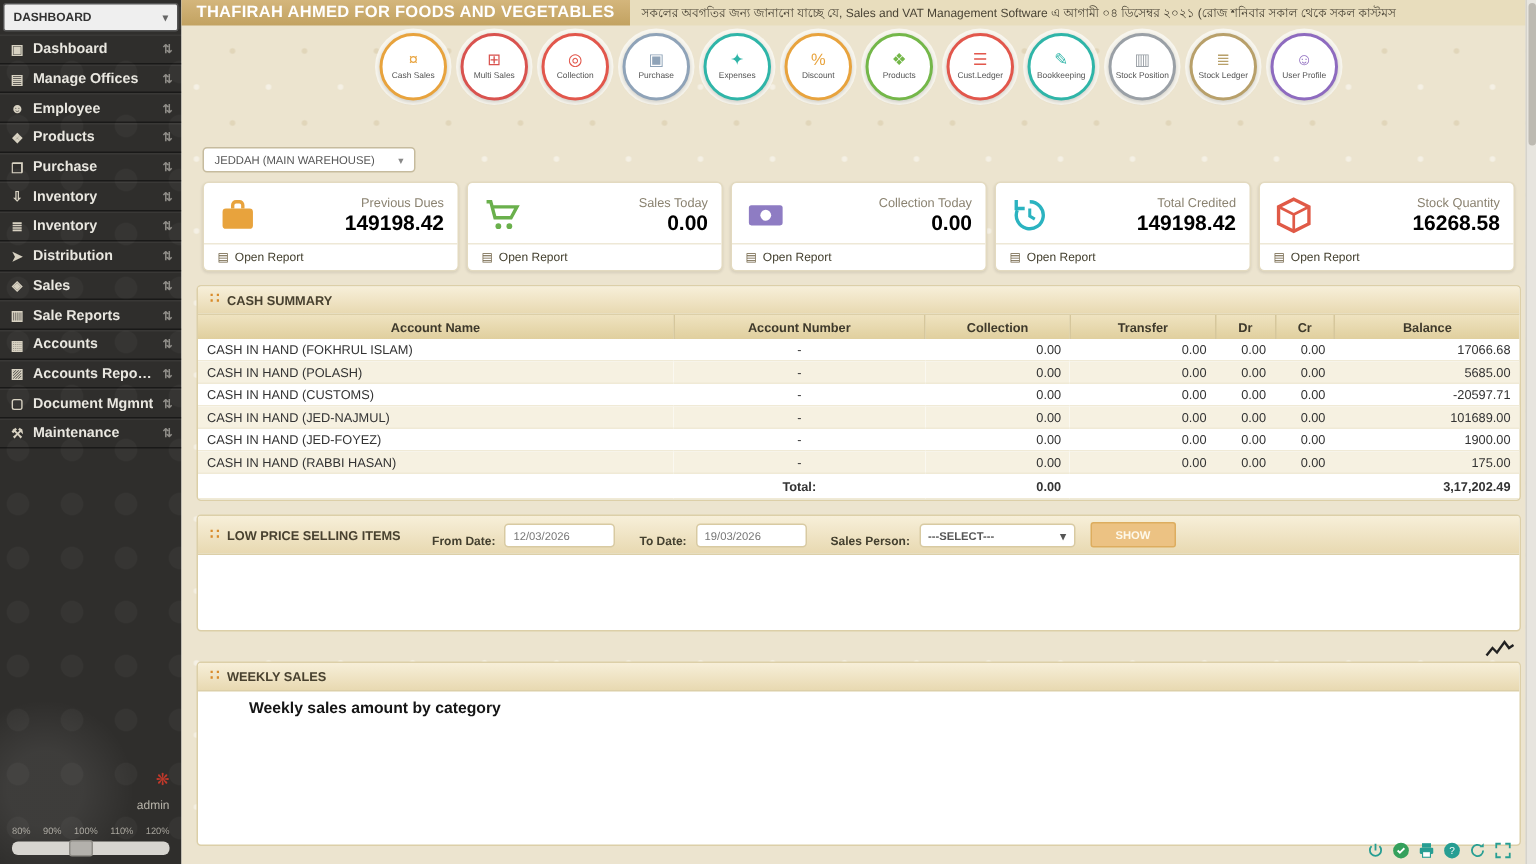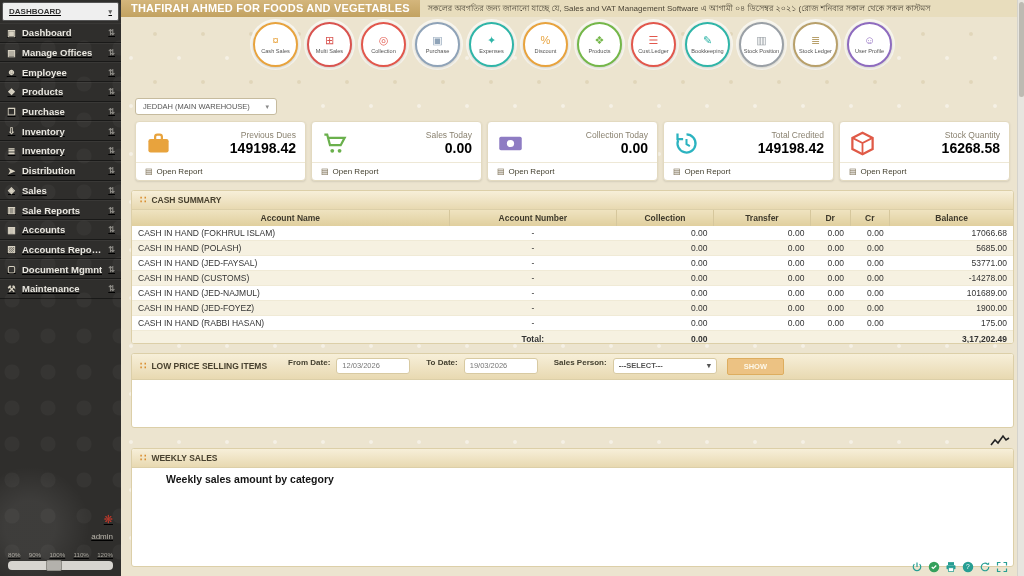--- a/index.html
+++ b/index.html
@@ -1,21 +1,21 @@
 <!DOCTYPE html>
 <html><head>
 <meta charset="utf-8">
 <style>
   * { margin:0; padding:0; box-sizing:border-box; }
   html,body { width:1024px; height:576px; overflow:hidden; font-family:"Liberation Sans", sans-serif; }
   .app { display:flex; width:1024px; height:576px; position:relative; }
 
   
   .sidebar { width:121px; height:100%; background-color:#2f2e2c; display:flex; flex-direction:column; flex-shrink:0;
-    background-image:radial-gradient(circle at 12px 12px, rgba(255,255,255,.035) 7px, transparent 8px); background-size:36px 36px;text-decoration:underline; }
+    background-image:radial-gradient(circle at 12px 12px, rgba(255,255,255,.035) 7px, transparent 8px); background-size:36px 36px; }
   .sb-header { margin:2px; background:#efefef; color:#333; font-size:8px; font-weight:bold; padding:4px 6px;
     display:flex; justify-content:space-between; align-items:center; border:1px solid #555; border-radius:2px; cursor:pointer; }
   .sb-header .caret { font-size:7px; color:#666; }
   .sb-nav { display:flex; flex-direction:column; }
   .sb-item { height:19.7px; display:flex; align-items:center; gap:5px; padding:0 6px; color:#e9e7e0; font-size:9.5px; font-weight:bold;
     border-bottom:1px solid rgba(0,0,0,.45); border-top:1px solid rgba(255,255,255,.05); cursor:pointer; white-space:nowrap; }
   .sb-ico { width:11px; font-size:9px; color:#d8d2c2; text-align:center; flex-shrink:0; }
   .sb-label { overflow:hidden; text-overflow:ellipsis; }
   .sb-arrows { margin-left:auto; font-size:8px; color:#8f8d88; }
   .sb-footer { margin-top:auto; padding:4px 8px 6px; display:flex; flex-direction:column; position:relative; }
@@ -74,21 +74,21 @@
   thead th { background:linear-gradient(#efe3c0,#e0cf9e); font-weight:bold; padding:3px 4px; border-right:1px solid #d6c79c;
     text-align:center; color:#3e392b; }
   thead th:last-child { border-right:none; }
   tbody td { padding:2px 6px; border-bottom:1px solid #f0ead6; overflow:hidden; white-space:nowrap; }
   tbody tr:nth-child(even) { background:#f6f1e1; }
   .ta-l { text-align:left; } .ta-c { text-align:center; } .ta-r { text-align:right; }
   .total-row td { font-weight:bold; padding:3px 6px; }
   col.c-name{width:36%;} col.c-num{width:19%;} col.c-coll{width:11%;} col.c-tran{width:11%;}
   col.c-dr{width:4.5%;} col.c-cr{width:4.5%;} col.c-bal{width:14%;}
 
-  .filters { display:flex; align-items:flex-start; flex:1; }
+  .filters { display:flex; align-items:flex-end; flex:1; }
   .f-label { font-size:8px; color:#44402f; font-weight:bold; margin-left:16px; }
   .f-input { width:74px; font-size:7.5px; color:#777; border:1px solid #d8caa2; border-radius:3px; padding:2.5px 5px;
     background:#fff; margin-left:6px; font-family:"Liberation Sans",sans-serif; }
   .f-select { width:104px; display:inline-flex; justify-content:space-between; align-items:center; border:1px solid #d8caa2;
     border-radius:3px; background:#fff; font-size:7.5px; color:#555; padding:2.5px 5px; margin-left:6px; cursor:pointer; }
   .show-btn { background:#ecc283; border:1px solid #ddad5f; color:#fdf8ea; font-size:7.5px; font-weight:bold;
     padding:3px 16px; border-radius:2px; margin-left:10px; cursor:pointer; font-family:"Liberation Sans",sans-serif; }
   .low-body { height:50px; }
 
   .chart-toggle { width:20px; height:13px; margin:-4px 14px 2px auto; cursor:pointer; }
@@ -401,36 +401,27 @@
           <tr>
             <td class="ta-l">CASH IN HAND (POLASH)</td>
             <td class="ta-c">-</td>
             <td class="ta-r">0.00</td>
             <td class="ta-r">0.00</td>
             <td class="ta-r">0.00</td>
             <td class="ta-r">0.00</td>
             <td class="ta-r">5685.00</td>
           </tr>
           <tr>
-            <td class="ta-l">CASH IN HAND (JED-FAYSAL)</td>
-            <td class="ta-c">-</td>
-            <td class="ta-r">0.00</td>
-            <td class="ta-r">0.00</td>
-            <td class="ta-r">0.00</td>
-            <td class="ta-r">0.00</td>
-            <td class="ta-r">53771.00</td>
-          </tr>
-          <tr>
             <td class="ta-l">CASH IN HAND (CUSTOMS)</td>
             <td class="ta-c">-</td>
             <td class="ta-r">0.00</td>
             <td class="ta-r">0.00</td>
             <td class="ta-r">0.00</td>
             <td class="ta-r">0.00</td>
-            <td class="ta-r">-14278.00</td>
+            <td class="ta-r">-20597.71</td>
           </tr>
           <tr>
             <td class="ta-l">CASH IN HAND (JED-NAJMUL)</td>
             <td class="ta-c">-</td>
             <td class="ta-r">0.00</td>
             <td class="ta-r">0.00</td>
             <td class="ta-r">0.00</td>
             <td class="ta-r">0.00</td>
             <td class="ta-r">101689.00</td>
           </tr>

